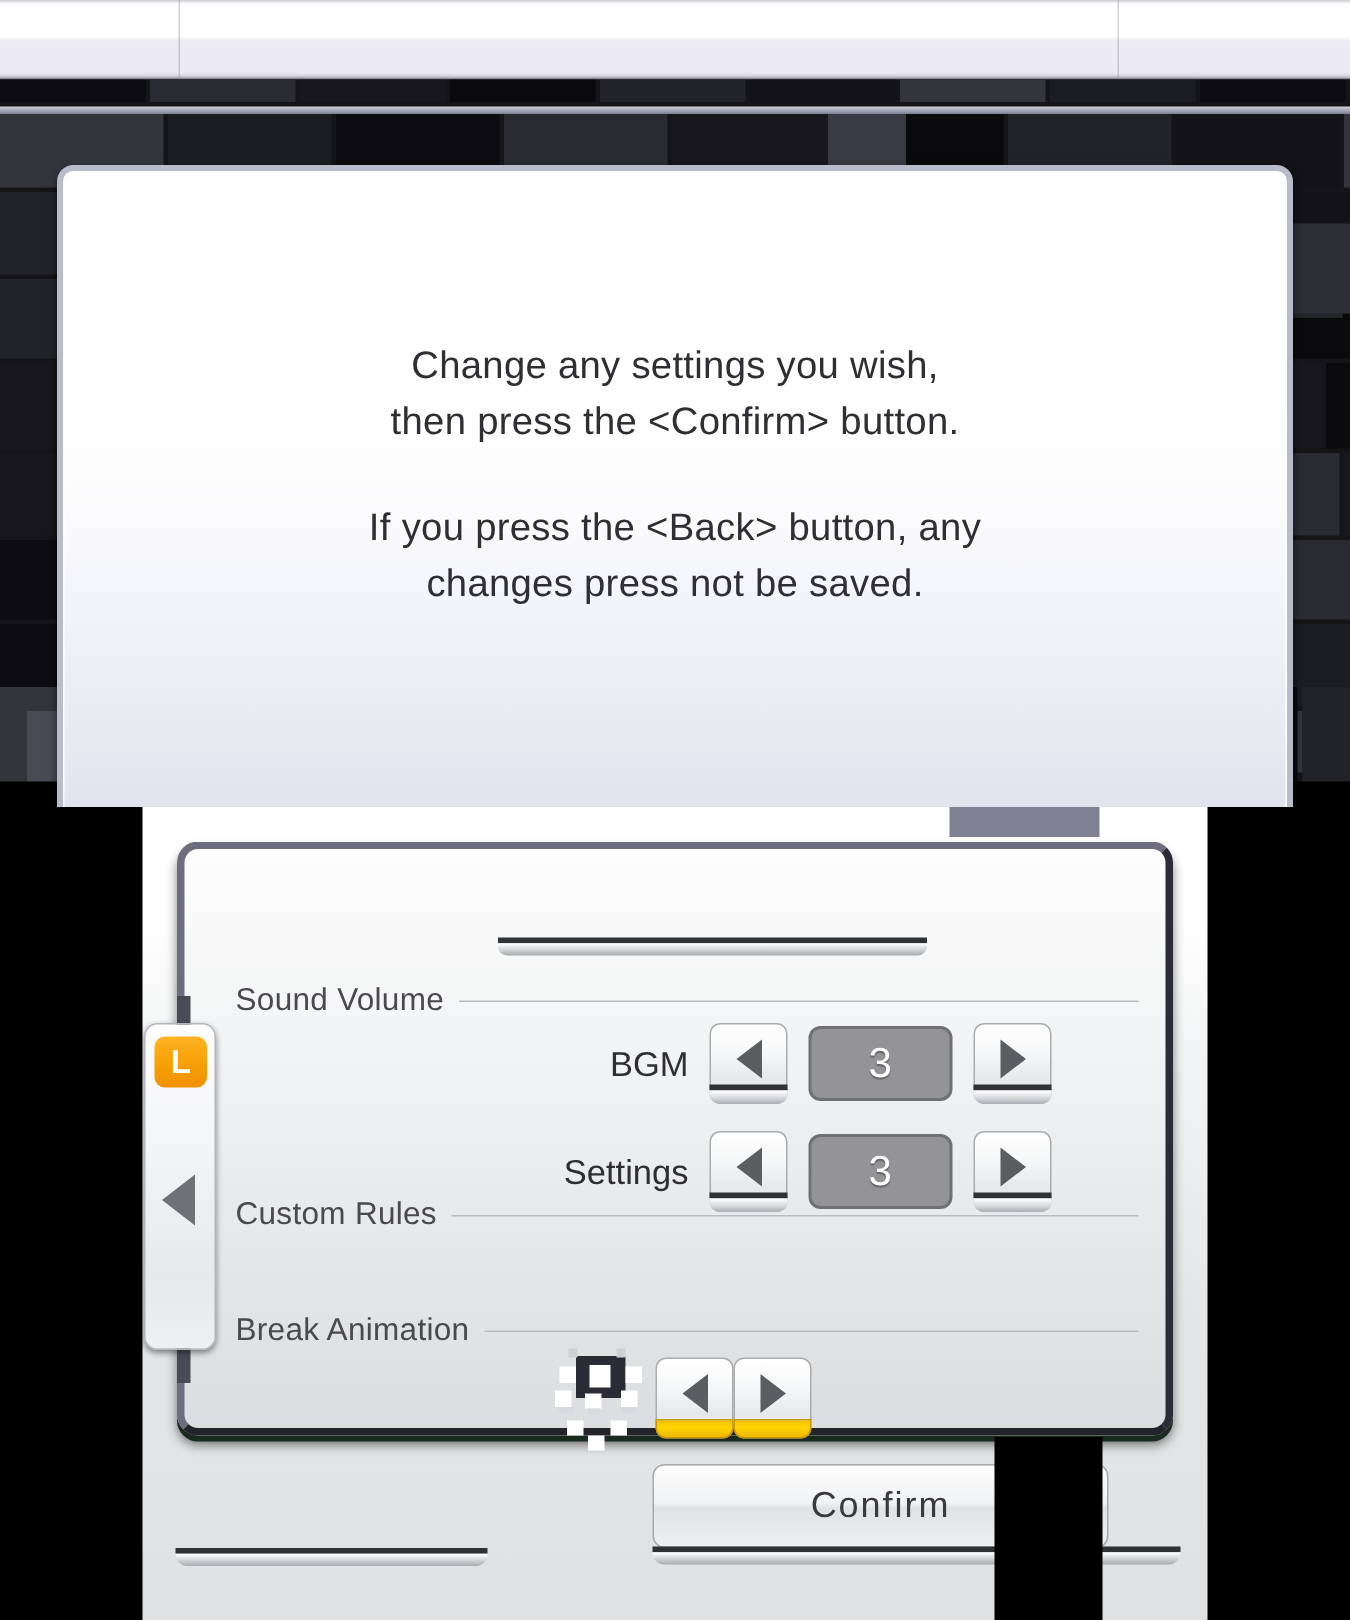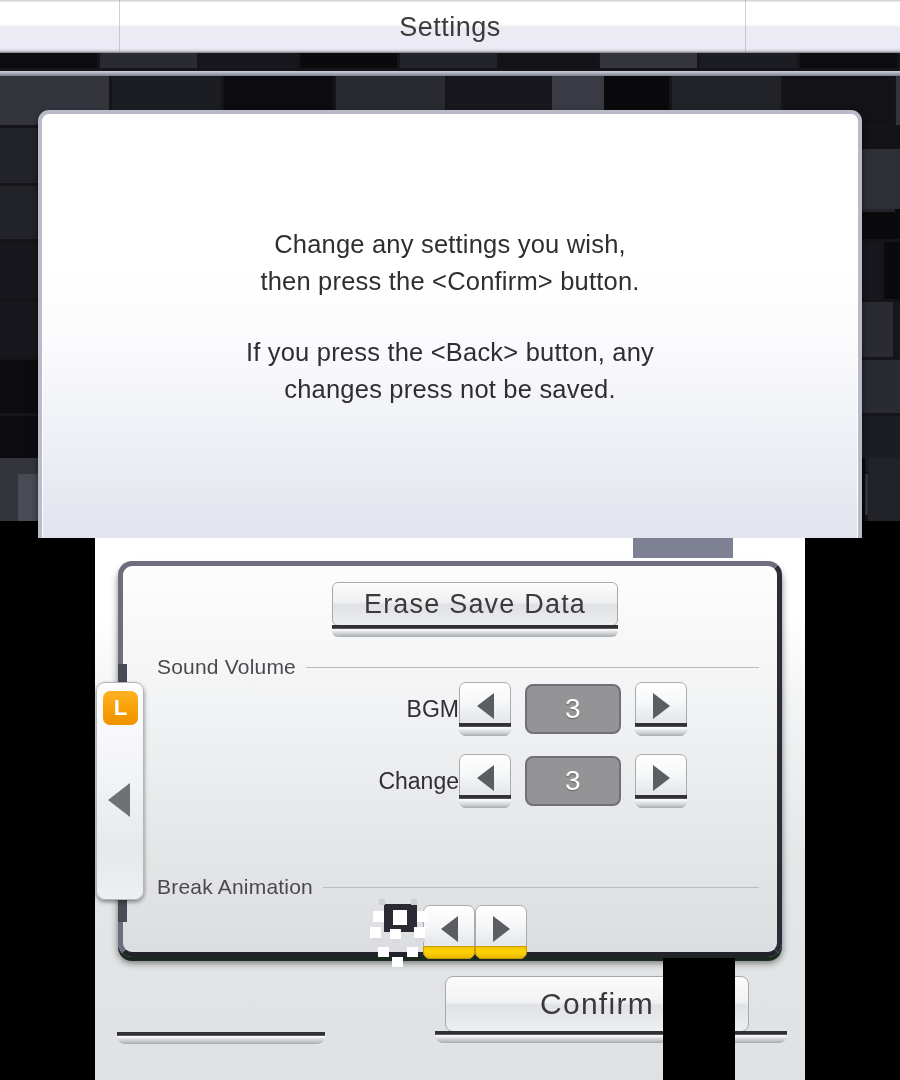--- a/index.html
+++ b/index.html
@@ -106,21 +106,21 @@
   }
   .section .slabel {
     font-size:21px; color:#4a4a4e; white-space:nowrap; padding-right:10px;
     letter-spacing:.2px;
   }
   .section .sline { flex:1; height:1px; background:#b9bbbe; }
 
   
   .row { position:absolute; height:54px; display:flex; align-items:center; }
   .row .rlabel {
-    font-size:23px; color:#2f2f33; text-align:right; 
+    font-size:23px; color:#2f2f33; text-align:right; margin-right:14px;
     white-space:nowrap;
   }
 
   .arrow-btn {
     position:relative; width:52px; height:54px; border-radius:7px;
     border:1px solid #a9abad;
     background: linear-gradient(to bottom,#ffffff 0%,#f5f6f7 40%,#e5e7e9 72%,#f6f7f8 100%);
     display:flex; align-items:center; justify-content:center;
   }
   .arrow-btn .tri {
@@ -190,21 +190,20 @@
   .blackbar { position:absolute; background:#000; }
 </style>
 </head>
 <body>
 
 <div id="app">
 
   <div class="titlebar">
     <div class="vline" style="left:119px"></div>
     <div class="vline" style="left:745px"></div>
-    <div class="title-text">Settings</div>
   </div>
 
   <div class="topscreen">
     <div class="brickwall" id="bricks">
         <div class="brick" style="left:0px;top:0px;width:97px;height:15px;background:#0c0c10;"></div>
         <div class="brick" style="left:100px;top:0px;width:97px;height:15px;background:#2a2a32;"></div>
         <div class="brick" style="left:200px;top:0px;width:97px;height:15px;background:#17171d;"></div>
         <div class="brick" style="left:300px;top:0px;width:97px;height:15px;background:#0a0a0d;"></div>
         <div class="brick" style="left:400px;top:0px;width:97px;height:15px;background:#222229;"></div>
         <div class="brick" style="left:500px;top:0px;width:97px;height:15px;background:#121217;"></div>
@@ -321,23 +320,20 @@
         <span>changes press not be saved.</span>
       </div>
     </div>
   </div>
 
   <div class="botscreen">
     <div class="tab-gray"></div>
 
     <div class="panel">
 
-      <div class="erase-btn">
-        <span>Erase Save Data</span>
-      </div>
       <div class="erase-shadow"></div>
 
       <div class="section" style="top:88px">
         <span class="slabel">Sound Volume</span>
         <span class="sline"></span>
       </div>
 
       <div class="row" style="left:228px; top:116px">
         <span class="rlabel" style="width:108px">BGM</span>
         <div class="arrow-btn left">
@@ -345,32 +341,36 @@
           <span class="base"></span>
         </div>
         <div class="value-box" style="width:96px">3</div>
         <div class="arrow-btn right">
           <span class="tri"></span>
           <span class="base"></span>
         </div>
       </div>
 
       <div class="row" style="left:228px; top:188px">
-        <span class="rlabel" style="width:108px">Change</span>
+        <span class="rlabel" style="width:108px">Settings</span>
         <div class="arrow-btn left">
           <span class="tri"></span>
           <span class="base"></span>
         </div>
         <div class="value-box" style="width:96px">3</div>
         <div class="arrow-btn right">
           <span class="tri"></span>
           <span class="base"></span>
         </div>
       </div>
 
+      <div class="section" style="top:231px">
+        <span class="slabel">Custom Rules</span>
+        <span class="sline"></span>
+      </div>
 
 
       <div class="section" style="top:308px">
         <span class="slabel">Break Animation</span>
         <span class="sline"></span>
       </div>
 
       <div class="row" style="left:200px; top:339px">
         <span class="rlabel" style="width:100px"></span>
         <div class="arrow-btn left hl">
@@ -398,21 +398,21 @@
           <div class="px" style="left:43.45px;top:42.35px;width:10.45px;height:3.3px;background:#d9dade;"></div>
           <div class="px" style="left:6.6px;top:50.599999999999994px;width:11px;height:10.45px;background:#ffffff;"></div>
           <div class="px" style="left:36.3px;top:50.599999999999994px;width:11px;height:10.45px;background:#ffffff;"></div>
           <div class="px" style="left:21.45px;top:60.5px;width:11px;height:10.45px;background:#ffffff;"></div>
         </div>
 
     </div>
 
     <div class="botbtn-shadow" style="left:22px; top:494px; width:208px;"></div>
 
-    <div class="botbtn" style="left:350px; top:438px; width:304px; height:56px; font-size:30px;">
+    <div class="botbtn" style="left:340px; top:438px; width:304px; height:56px; font-size:24px;">
       <span>Confirm</span>
     </div>
     <div class="botbtn-shadow" style="left:340px; top:493px; width:352px;"></div>
 
     <div class="blackbar" style="left:568px; top:420px; width:72px; height:122px;"></div>
   </div>
 
   <div class="lpost" style="top:664px; height:30px;"></div>
   <div class="lpost" style="top:890px; height:32px;"></div>
   <div class="ltab">

